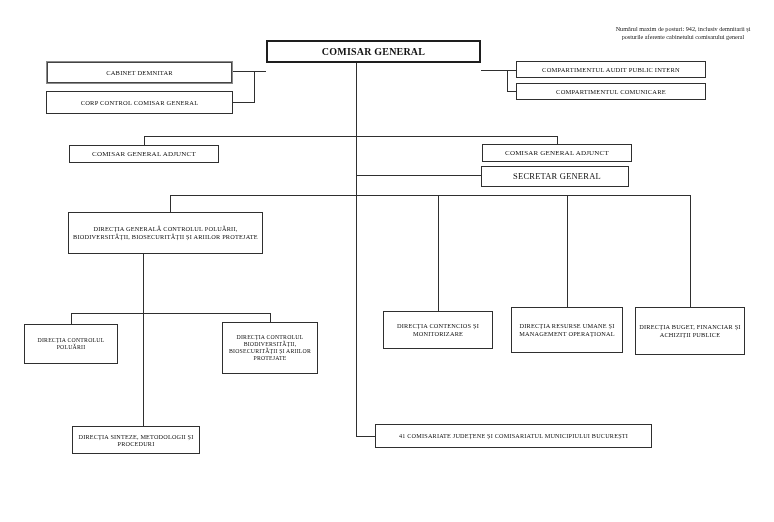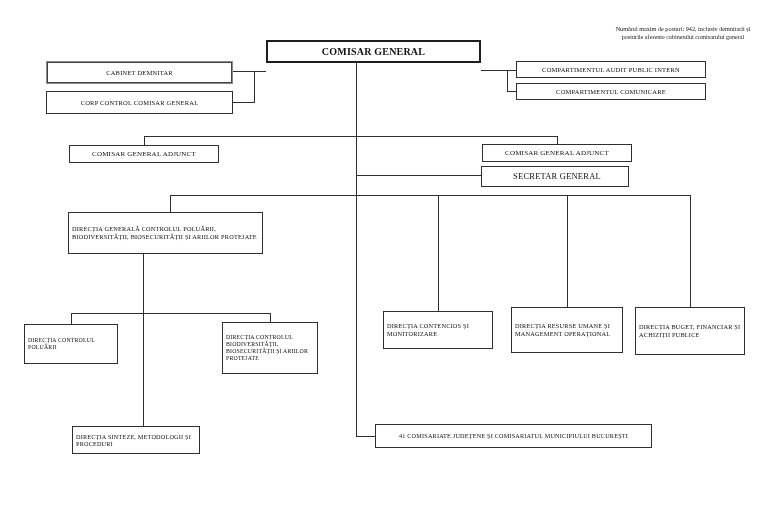--- a/index.html
+++ b/index.html
@@ -4,21 +4,21 @@
 <style>
   html,body{margin:0;padding:0;background:#fff;}
   #canvas{
     position:relative;width:774px;height:522px;background:#ffffff;
     font-family:"Liberation Serif", serif;color:#111;overflow:hidden;
   }
   .box{
     position:absolute;box-sizing:border-box;background:#fff;
     border:1px solid #2f2f2f;
     display:flex;align-items:center;justify-content:center;
-    text-align:left;line-height:1.2;padding:1px 3px;
+    text-align:center;line-height:1.2;padding:1px 3px;
     letter-spacing:.2px;
   }
   .box.main{border:2px solid #1e1e1e;font-weight:bold;}
   .box.thick{border:2px solid #8a8a8a;outline:1px solid #444;outline-offset:-2px;}
   .hline,.vline{position:absolute;background:#2f2f2f;}
   .hline{height:1px;}
   .vline{width:1px;}
   .note{
     position:absolute;top:25px;right:5px;width:172px;
     font-size:6.2px;line-height:1.25;text-align:center;color:#222;

